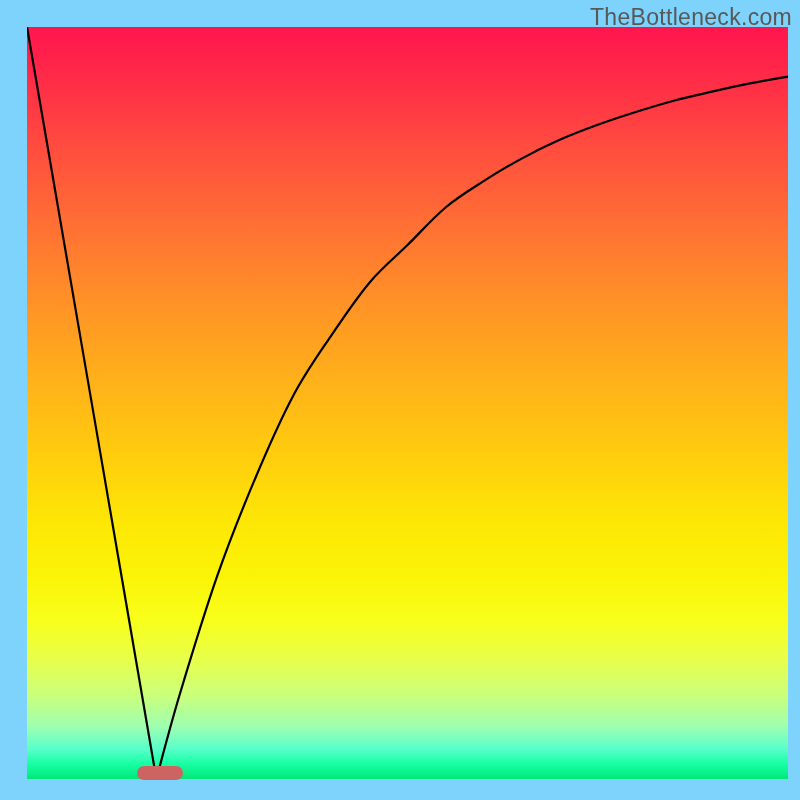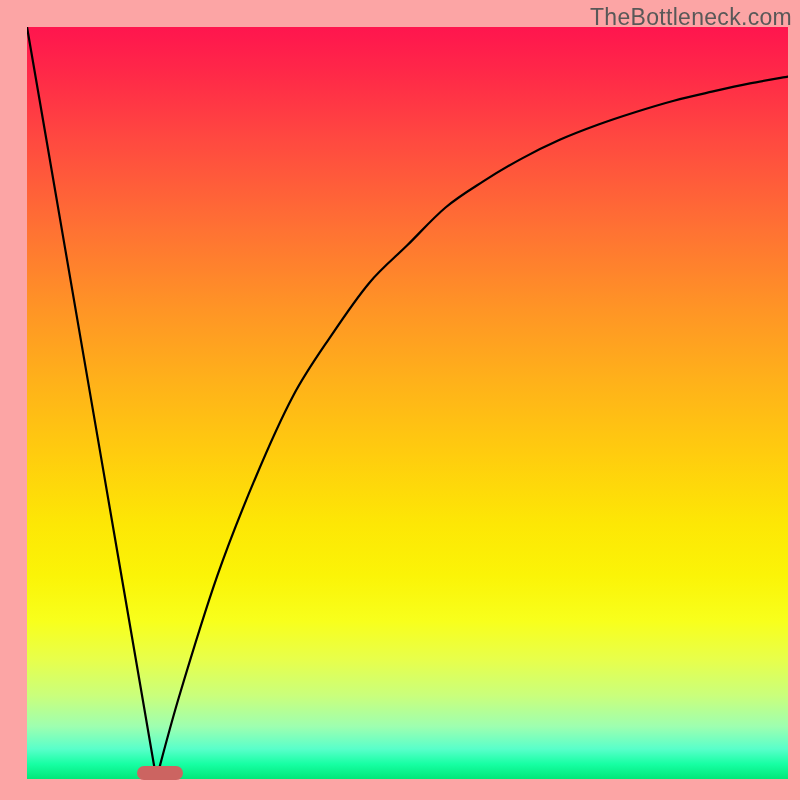--- a/index.html
+++ b/index.html
@@ -8,21 +8,21 @@
     width: 800px;
     height: 800px;
     overflow: hidden;
     background: #000;
     font-family: Arial, Helvetica, sans-serif;
   }
   .frame {
     position: relative;
     width: 800px;
     height: 800px;
-    background: #fca5a5;
+    background: #7dd3fc;
   }
   .plot-area {
     position: absolute;
     left: 27px;
     top: 27px;
     width: 761px;
     height: 752px;
     background: linear-gradient(to bottom,
       #ff154e 0%,
       #ff2848 6%,

